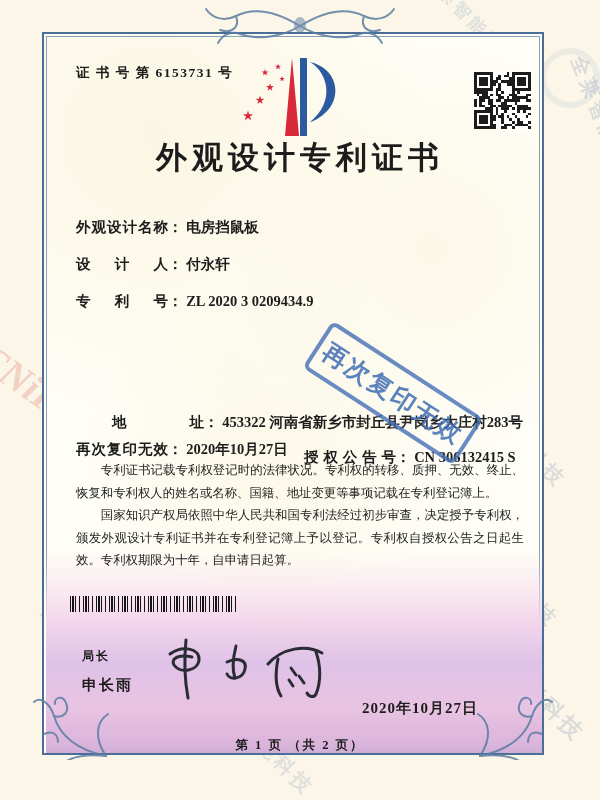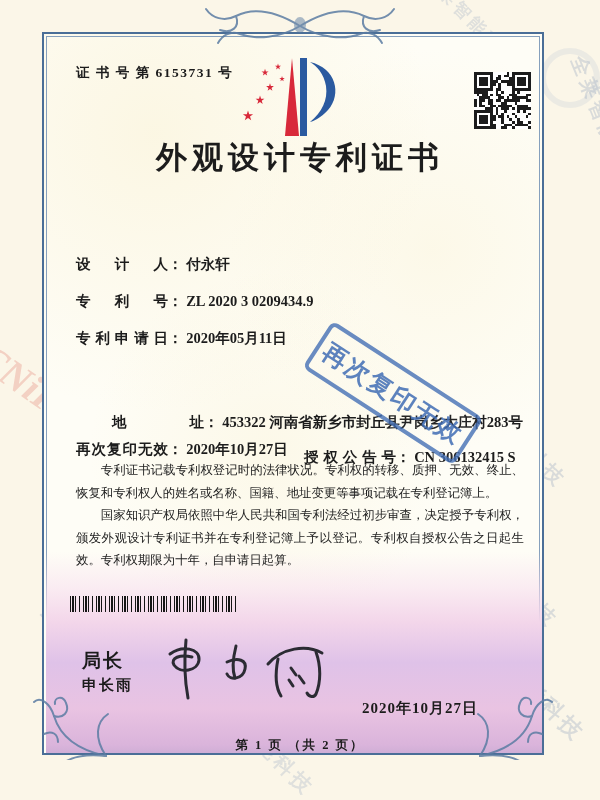--- a/index.html
+++ b/index.html
@@ -40,21 +40,21 @@
   .pair2{position:absolute;left:228px;top:8px;}
   .paras{position:absolute;left:76px;top:459px;width:448px;font-size:12.4px;line-height:1.82;
          text-align:justify;color:#222;}
   .paras p{text-indent:2em;}
   .barcode{position:absolute;left:70px;top:596px;width:166px;height:16px;
      background:repeating-linear-gradient(90deg,#151515 0 1px,transparent 1px 2px,#151515 2px 4px,
      transparent 4px 5px,#151515 5px 6px,transparent 6px 9px,#151515 9px 10px,transparent 10px 13px);}
   .pink-zone{position:absolute;left:46px;top:552px;width:496px;height:201px;z-index:3;
      background:linear-gradient(180deg,rgba(247,221,238,0) 0%,rgba(247,221,238,.55) 18%,
        #f3d6ea 35%,#dfc2e8 55%,#e9c3e2 78%,#dab4db 96%,#cfaed6 100%);}
-  .director-title{position:absolute;left:82px;top:648px;font-size:19px;font-weight:700;letter-spacing:2px;}
+  .director-title{position:absolute;left:82px;top:648px;font-size:12px;font-weight:700;letter-spacing:2px;}
   .director-name{position:absolute;left:82px;top:676px;font-size:15px;font-weight:700;letter-spacing:2px;}
   .signature{position:absolute;left:148px;top:626px;}
   .issue-date{position:absolute;left:362px;top:699px;font-size:15px;font-weight:700;letter-spacing:1px;}
   .page-info{position:absolute;left:0;top:737px;width:100%;text-align:center;font-size:12.5px;
              font-weight:600;letter-spacing:2px;}
   .footer-note{position:absolute;left:0;top:767px;width:100%;text-align:center;font-size:12.5px;
              font-weight:600;letter-spacing:3px;color:#333;}
   .stamp{position:absolute;left:303px;top:365px;width:180px;height:56px;border:4px solid rgba(63,108,180,.78);
      border-radius:7px;transform:rotate(33deg);display:flex;align-items:center;justify-content:center;
      z-index:6;background:rgba(255,255,255,.04);}
@@ -377,31 +377,31 @@
         <i style="left: 28.5714%; top: 95.2381%; width: 4.7619%; height: 4.7619%;"></i>
         <i style="left: 33.3333%; top: 95.2381%; width: 4.7619%; height: 4.7619%;"></i>
         <i style="left: 47.619%; top: 95.2381%; width: 4.7619%; height: 4.7619%;"></i>
         <i style="left: 52.381%; top: 95.2381%; width: 4.7619%; height: 4.7619%;"></i>
         <i style="left: 66.6667%; top: 95.2381%; width: 4.7619%; height: 4.7619%;"></i>
         <i style="left: 95.2381%; top: 95.2381%; width: 4.7619%; height: 4.7619%;"></i>
       </div>
 
     <div class="title">外观设计专利证书</div>
 
+    <div class="row" style="top:218px;">
+      <span class="f-label">外观设计名称</span><span>：</span>
+      <span>电房挡鼠板</span>
+    </div>
     <div class="row" style="top:255px;">
       <span class="f-label">设计人</span><span>：</span>
       <span>付永轩</span>
     </div>
     <div class="row" style="top:292px;">
       <span class="f-label">专利号</span><span>：</span>
       <span>ZL 2020 3 0209434.9</span>
-    </div>
-    <div class="row" style="top:329px;">
-      <span class="f-label">专利申请日</span><span>：</span>
-      <span>2020年05月11日</span>
     </div>
     <div class="row" style="top:413px;margin-left:36px;">
       <span class="f-label">地址</span><span>：</span>
       <span>453322 河南省新乡市封丘县尹岗乡大庄村283号</span>
     </div>
     <div class="row" style="top:440px;">
       <span class="f-label">再次复印无效</span><span>：</span>
       <span>2020年10月27日</span>
       <span class="pair2">
         <span class="f-label">授权公告号</span><span>：</span>

